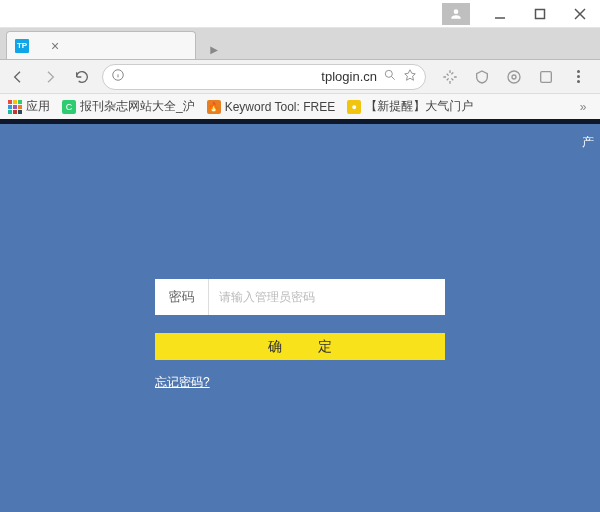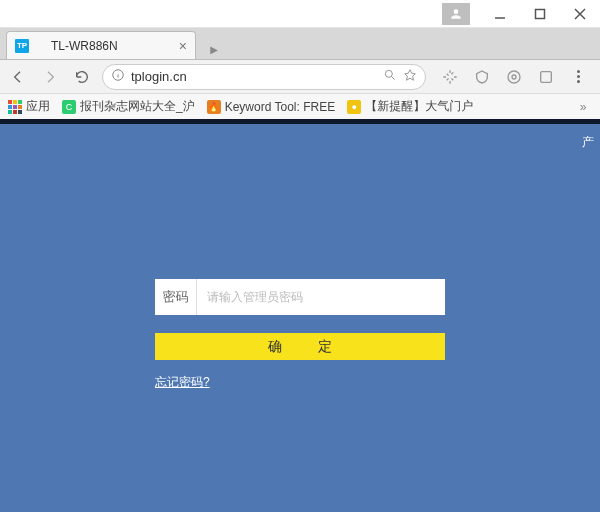--- a/index.html
+++ b/index.html
@@ -13,21 +13,21 @@
 
   
   .tabstrip { height: 32px; background: #d8d8d8; display: flex; align-items: flex-end; padding-left: 6px; border-bottom: 1px solid #bbb; }
   .tab { height: 28px; min-width: 190px; background: #f7f7f7; border: 1px solid #bbb; border-bottom: none; border-radius: 4px 4px 0 0; display: flex; align-items: center; padding: 0 8px; gap: 22px; font-size: 12px; color: #333; }
   .favicon { width: 14px; height: 14px; background: #0ea5e9; color: #fff; font-size: 8px; font-weight: bold; display: flex; align-items: center; justify-content: center; border-radius: 1px; }
   .tab-title { flex: 1; white-space: nowrap; overflow: hidden; }
   .tab-close { font-size: 14px; color: #777; }
   .newtab { width: 24px; height: 20px; margin-left: 6px; display:flex;align-items:center;justify-content:center;color:#888;font-size:10px; }
 
   
-  .addrbar { height: 34px; background: #f2f2f2; border-bottom: 1px solid #ddd; display: flex; align-items: center; padding: 0 6px; gap: 8px; }
+  .addrbar { height: 34px; background: #f2f2f2; border-bottom: 1px solid #ddd; display: flex; align-items: center; padding: 0 6px; gap: 8px; text-align: right; }
   .navicon { width: 24px; height: 24px; display: flex; align-items: center; justify-content: center; color: #666; border-radius: 12px; }
   .navicon svg { width: 16px; height: 16px; stroke: #666; fill: none; stroke-width: 2; }
   .addr { flex: 1; height: 26px; background: #fff; border: 1px solid #ccc; border-radius: 13px; display: flex; align-items: center; padding: 0 8px; gap: 6px; }
   .addr .info-icon svg { width: 14px; height: 14px; stroke:#777; fill:none; stroke-width:1.5;}
   .addr-text { flex: 1; font-size: 13px; color: #333; }
   .addr-right { display:flex; gap:6px; align-items:center;}
   .addr-right svg { width:14px;height:14px; stroke:#888; fill:none; stroke-width:1.5;}
   .righticons { display:flex; gap:8px; padding:0 4px;}
   .righticons .navicon svg { stroke:#999;}
   .menu-dots { display:flex; flex-direction:column; gap:2px; align-items:center; justify-content:center;}
@@ -52,21 +52,21 @@
   .bm2 .bm-icon{background:#e67e22;}
   .bm3 .bm-icon{background:#f1c40f;}
   .bm-over { width:18px;text-align:center;color:#888;}
 
   
   .viewport { position:absolute; left:0; right:0; top:124px; bottom:0; background:#4f78b3; color:#fff; overflow:hidden;}
   .corner-text { position:absolute; top:10px; right:6px; font-size:12px;}
   .login { position:absolute; left:155px; top:155px; width:290px;}
   .heading { font-size:22px; font-weight:700; margin-bottom:24px; letter-spacing:1px;}
   .row { display:flex; height:36px; margin-bottom:18px;}
-  .label { width:42px; background:#fff; color:#666; font-size:13px; display:flex; align-items:center; justify-content:center; border-right:1px solid #ddd;}
+  .label { width:54px; background:#fff; color:#666; font-size:13px; display:flex; align-items:center; justify-content:center; border-right:1px solid #ddd;}
   .input { flex:1; border:none; font-size:12px; padding:8px 10px; color:#4d7c0f; outline:none;}
   .input::placeholder { color:#bbb;}
   .submit { height:27px; background:#f7e21b; color:#333; font-size:14px; letter-spacing:16px; text-indent:16px; display:flex; align-items:center; justify-content:center; margin-bottom:12px; cursor:pointer;margin-top:11px;}
   .forgot { font-size:12px; text-decoration:underline; color:#fff;}
 </style>
 </head>
 <body>
 
 <div class="titlebar">
   <div class="user-badge">
@@ -88,21 +88,20 @@
     <svg width="12" height="12" viewBox="0 0 12 12">
         <line x1="1" y1="1" x2="11" y2="11" stroke="#555" stroke-width="1.5"></line>
         <line x1="11" y1="1" x2="1" y2="11" stroke="#555" stroke-width="1.5"></line>
       </svg>
   </div>
 </div>
 
 <div class="tabstrip">
   <div class="tab">
     <div class="favicon">TP</div>
-    <div class="tab-title">TL-WR886N</div>
     <div class="tab-close">×</div>
   </div>
   <div class="newtab">▶</div>
 </div>
 
 <div class="addrbar">
   <div class="navicon">
     <svg viewBox="0 0 24 24">
         <polyline points="15 4 7 12 15 20"></polyline>
       </svg>

